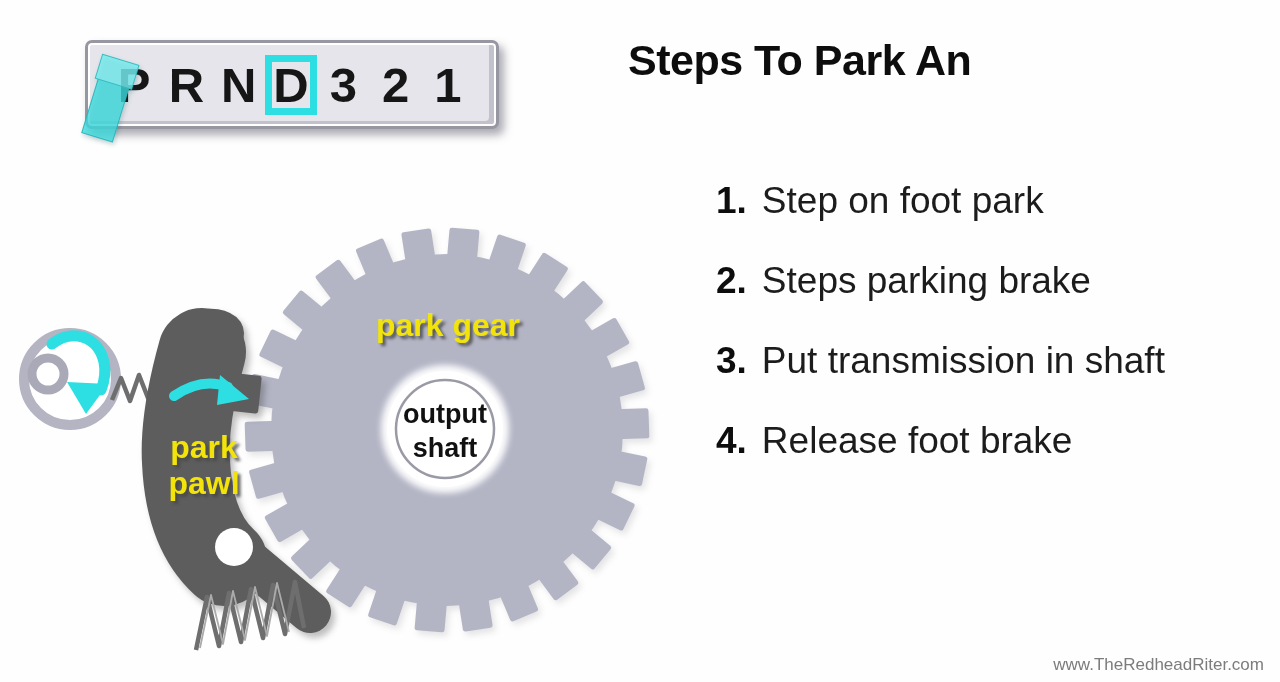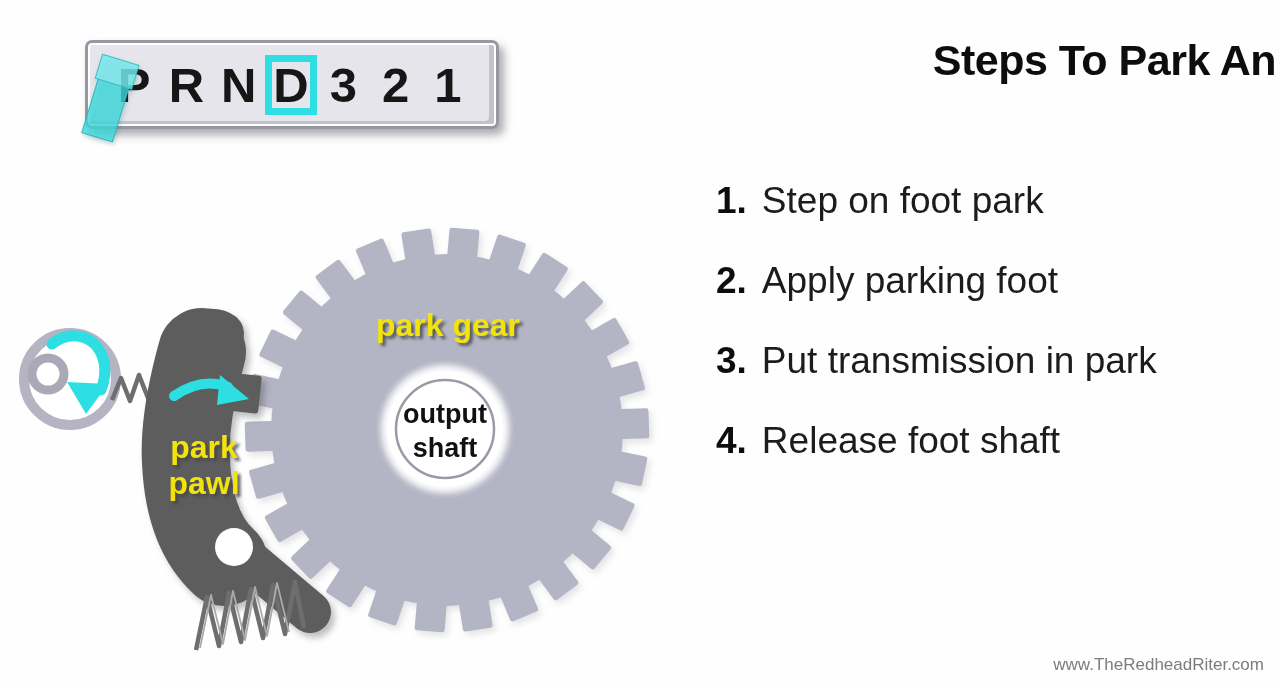--- a/index.html
+++ b/index.html
@@ -49,21 +49,21 @@
   .lever-shaft {
     flex:1;
     background:rgba(62,220,224,0.78);
     border:1px solid rgba(40,178,183,0.9);
     border-top:none;
   }
 
   
   .title-block {
     position:absolute; left:628px; top:34px; width:648px;
-    text-align:right; z-index:2;
+    text-align:left; z-index:2;
     font-weight:bold; font-size:43px; line-height:53px;
     letter-spacing:-0.5px; color:#0d0d0d;
   }
 
   
   .steps-list {
     position:absolute; left:716px; top:180px; width:560px; z-index:2;
     list-style:none;
   }
   .step-item {
@@ -187,25 +187,25 @@
   <div>Steps To Park An</div>
 </div>
 
 <ul class="steps-list">
     <li class="step-item">
       <span class="step-number">1.</span>
       <span class="step-text">Step on foot park</span>
     </li>
     <li class="step-item">
       <span class="step-number">2.</span>
-      <span class="step-text">Apply parking foot</span>
+      <span class="step-text">Steps parking brake</span>
     </li>
     <li class="step-item">
       <span class="step-number">3.</span>
-      <span class="step-text">Put transmission in park</span>
+      <span class="step-text">Put transmission in shaft</span>
     </li>
     <li class="step-item">
       <span class="step-number">4.</span>
-      <span class="step-text">Release foot shaft</span>
+      <span class="step-text">Release foot brake</span>
     </li>
   </ul>
 
 <div class="watermark">www.TheRedheadRiter.com</div>
 
 </body></html>

